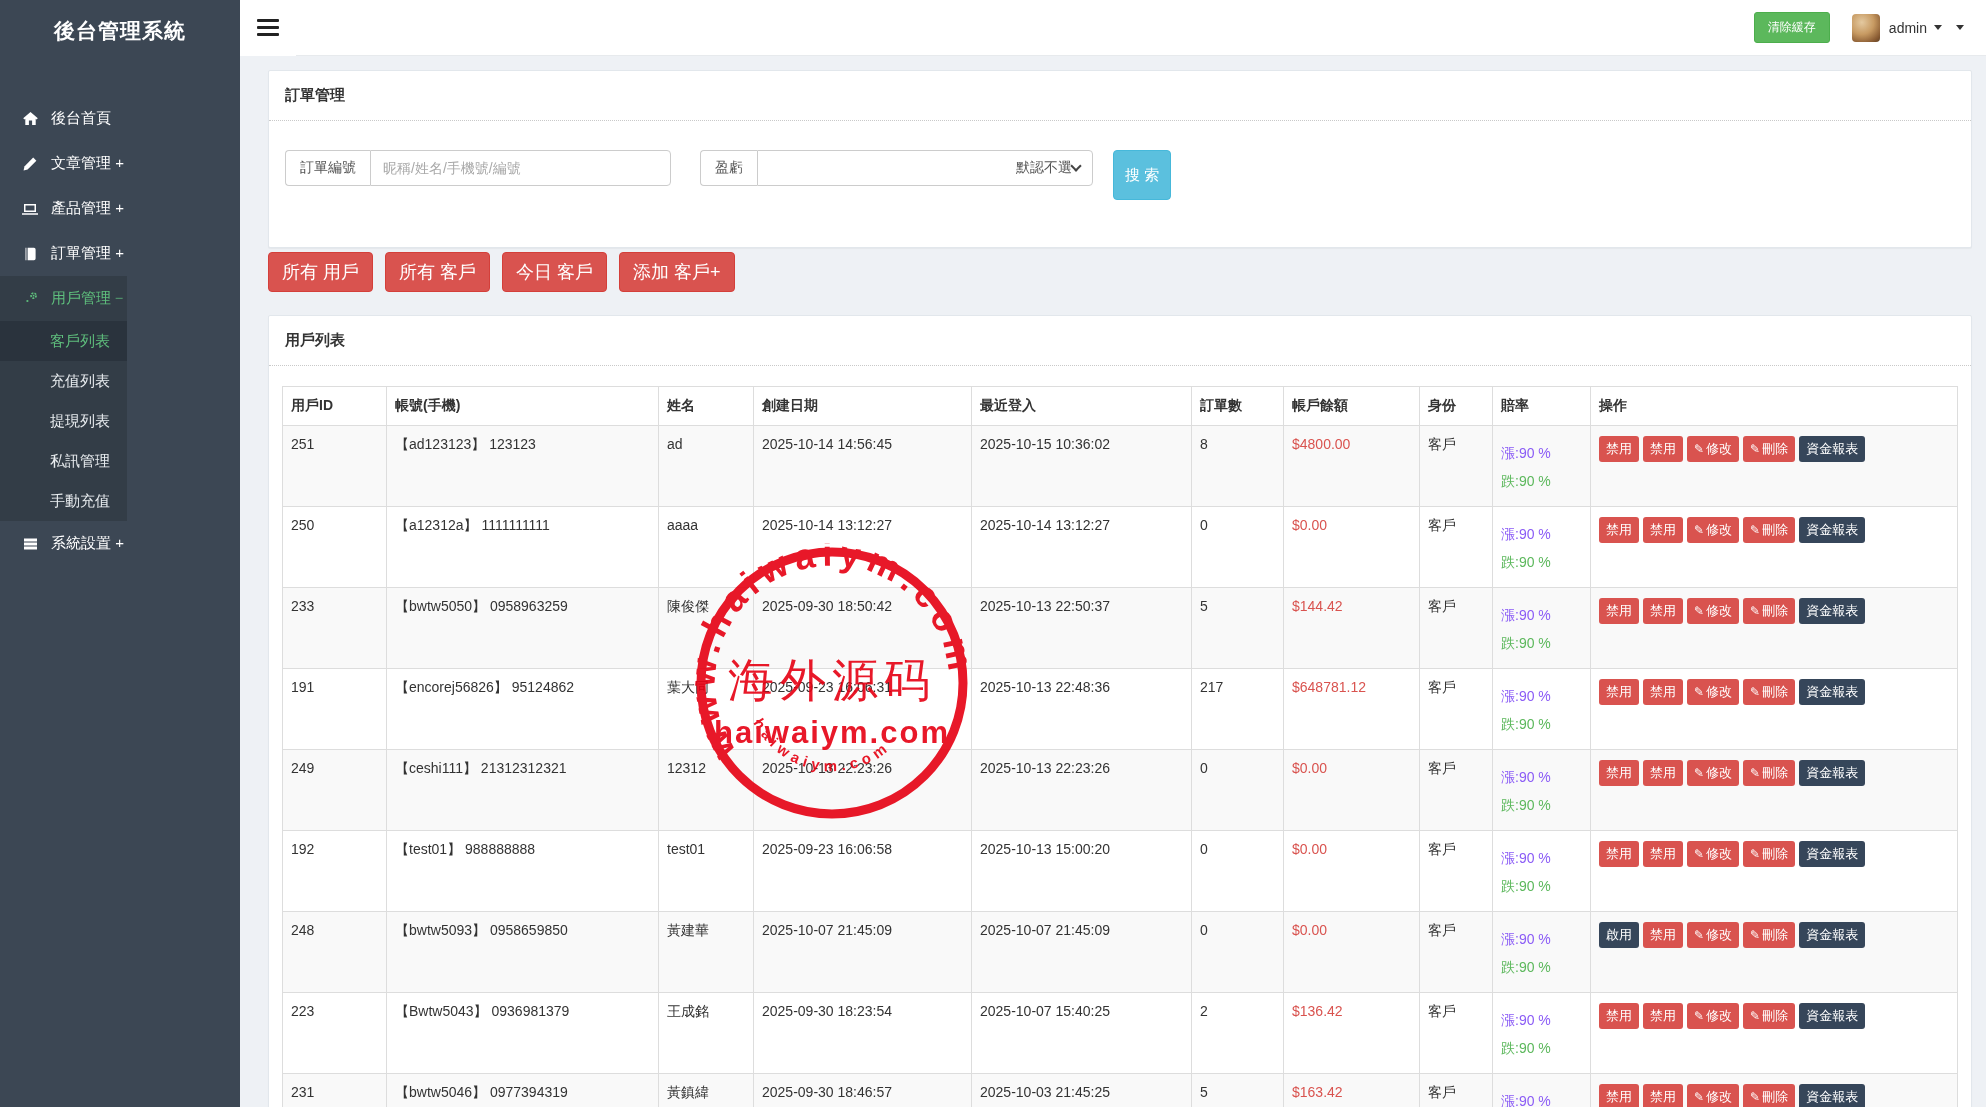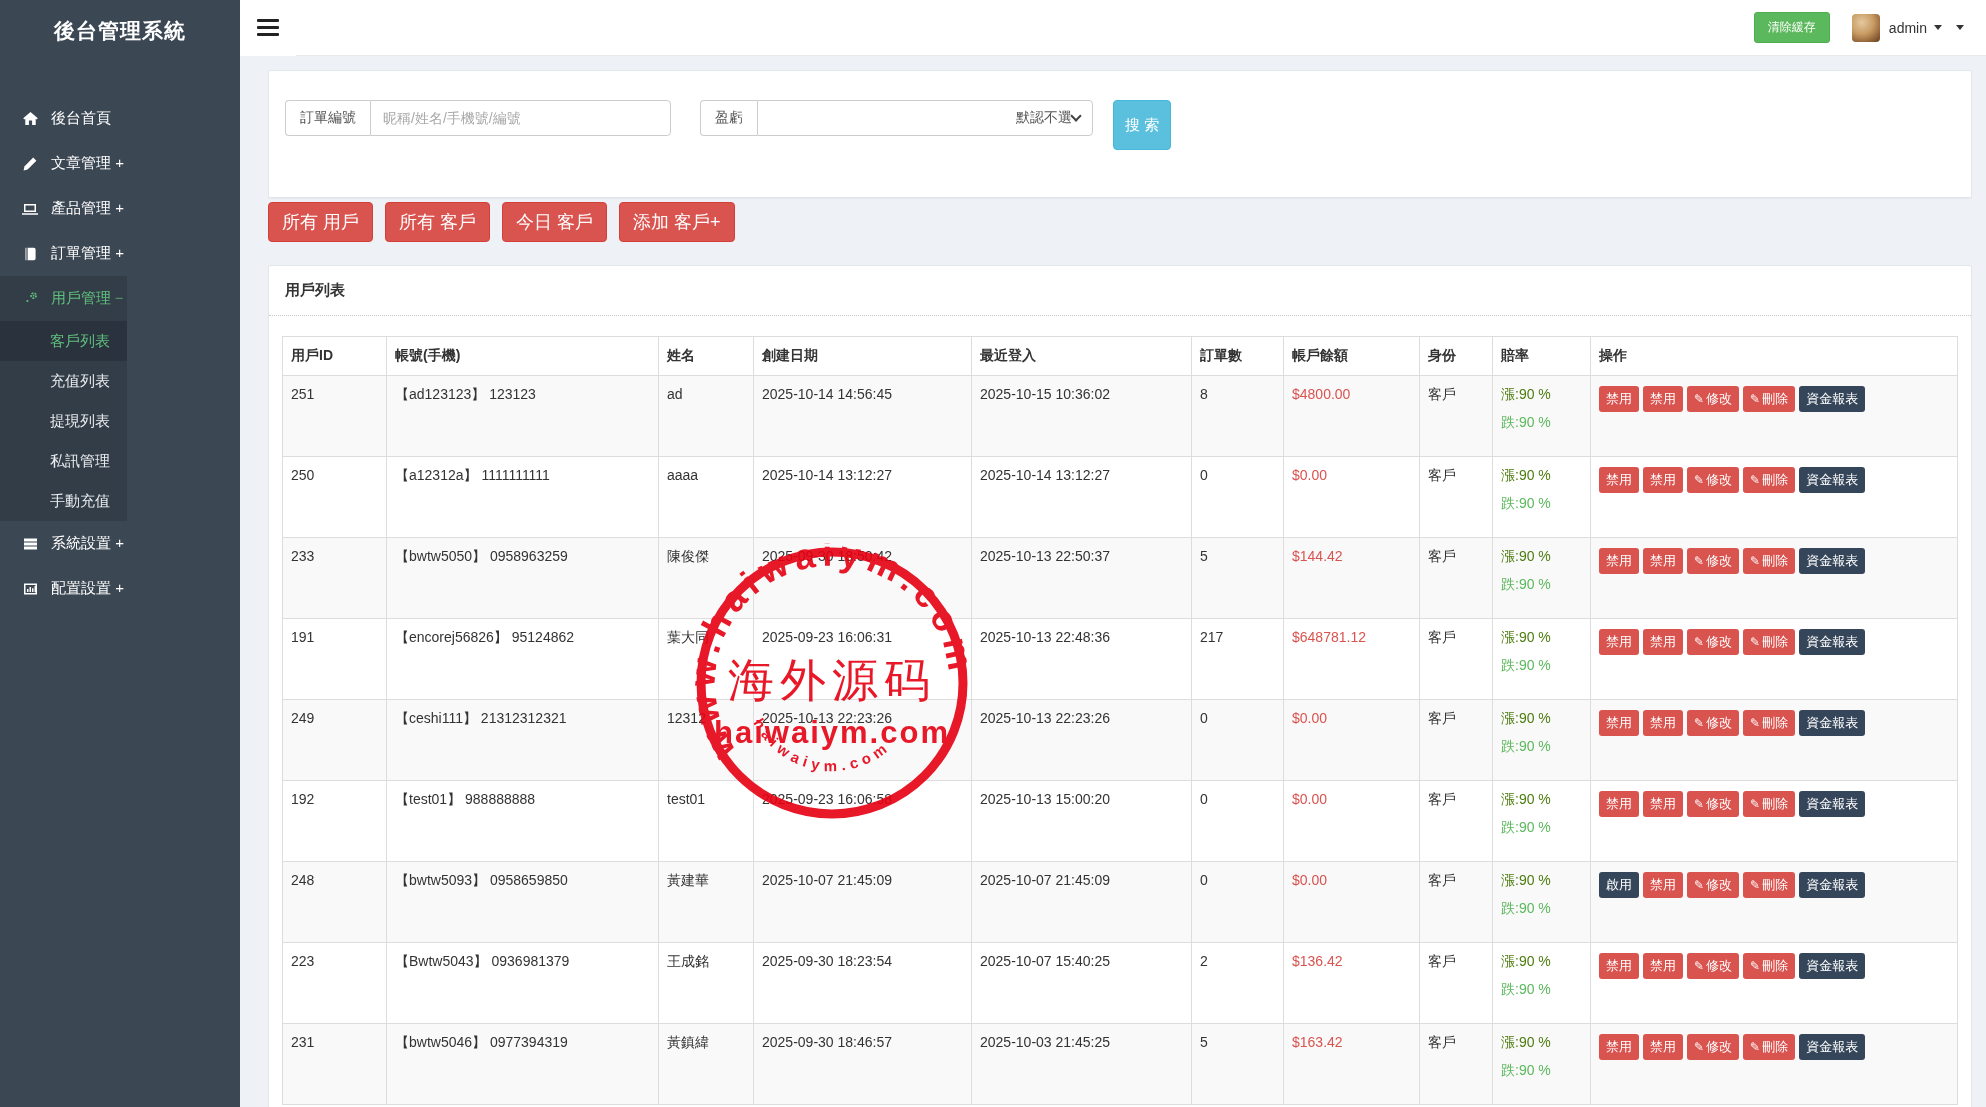--- a/index.html
+++ b/index.html
@@ -53,21 +53,21 @@
   .btn-red { background:#d9534f; border:1px solid #d43f3a; color:#fff; font-size:18px; padding:7px 13px; border-radius:4px; cursor:pointer; white-space:nowrap; font-family:inherit; }
   
   .panel-table { margin-top:23px; }
   .tbl-wrap { padding:20px 13px 13px 13px; }
   table.tbl { width:100%; border-collapse:collapse; border:1px solid #ddd; font-size:14px; color:#333; table-layout:fixed; }
   .tbl th { border:1px solid #ddd; padding:10px 8px; text-align:left; font-weight:bold; vertical-align:middle; background:#fff; }
   .tbl td { border:1px solid #ddd; padding:10px 8px; vertical-align:top; word-wrap:break-word; }
   .tbl tbody tr { height:81px; }
   .tbl tbody tr:nth-child(odd) { background:#f9f9f9; }
   .bal { color:#d9534f; }
-  .odds-up { color:#4d7c0f; margin-bottom:10px; }
+  .odds-up { color:#8b5cf6; margin-bottom:10px;margin-top:9px; }
   .odds-down { color:#5cb85c; }
   .abtn { display:inline-block; border:none; border-radius:3px; color:#fff; font-size:13px; padding:4px 7px;
           margin-right:4px; cursor:pointer; white-space:nowrap; font-family:inherit; }
   .abtn.danger { background:#d9534f; }
   .abtn.dark { background:#36465a; }
   .abtn .pi { font-size:12px; margin-right:2px; }
   
   .stamp { position:absolute; left:692px; top:543px; width:280px; height:280px; z-index:10; pointer-events:none; opacity:.9; }
 </style>
 </head>
@@ -126,28 +126,20 @@
         <li class="smi">私訊管理</li>
         <li class="smi">手動充值</li>
       </ul>
       <li class="mi">
         <span class="ico">
           <svg width="17" height="16" viewBox="0 0 16 16">
             <path d="M1.5 2.6 H14.5 V5.4 H1.5 Z M1.5 6.6 H14.5 V9.4 H1.5 Z M1.5 10.6 H14.5 V13.4 H1.5 Z"></path>
           </svg>
         </span>
         <span>系統設置 +</span>
-      </li>
-      <li class="mi">
-        <span class="ico">
-          <svg width="17" height="16" viewBox="0 0 16 16">
-            <path d="M1.5 2.5 H14.5 V13.5 H1.5 Z M3 4 V12 H13 V4 Z M4.5 8 H6 V11 H4.5 Z M7 6 H8.5 V11 H7 Z M9.5 7.2 H11 V11 H9.5 Z M12 5 H13 V11 H12 Z" fill-rule="evenodd"></path>
-          </svg>
-        </span>
-        <span>配置設置 +</span>
       </li>
     </ul>
 </div>
 
 <div class="topbar">
   <button class="hamburger">
       <i></i>
       <i></i>
       <i></i>
     </button>
@@ -156,20 +148,21 @@
     <div class="avatar"></div>
     <span class="uname">admin</span>
     <span class="caret"></span>
     <span class="caret caret2"></span>
   </div>
 </div>
 
 <div class="main">
 
   <div class="panel">
+    <div class="panel-hd">訂單管理</div>
     <div class="form-row">
       <div class="igroup">
         <span class="addon">訂單編號</span>
         <input class="txt" placeholder="昵稱/姓名/手機號/編號" style="">
       </div>
       <div class="igroup">
         <span class="addon">盈虧</span>
         <div class="selectbox">
           <span>默認不選</span>
           <span class="chev"></span>

